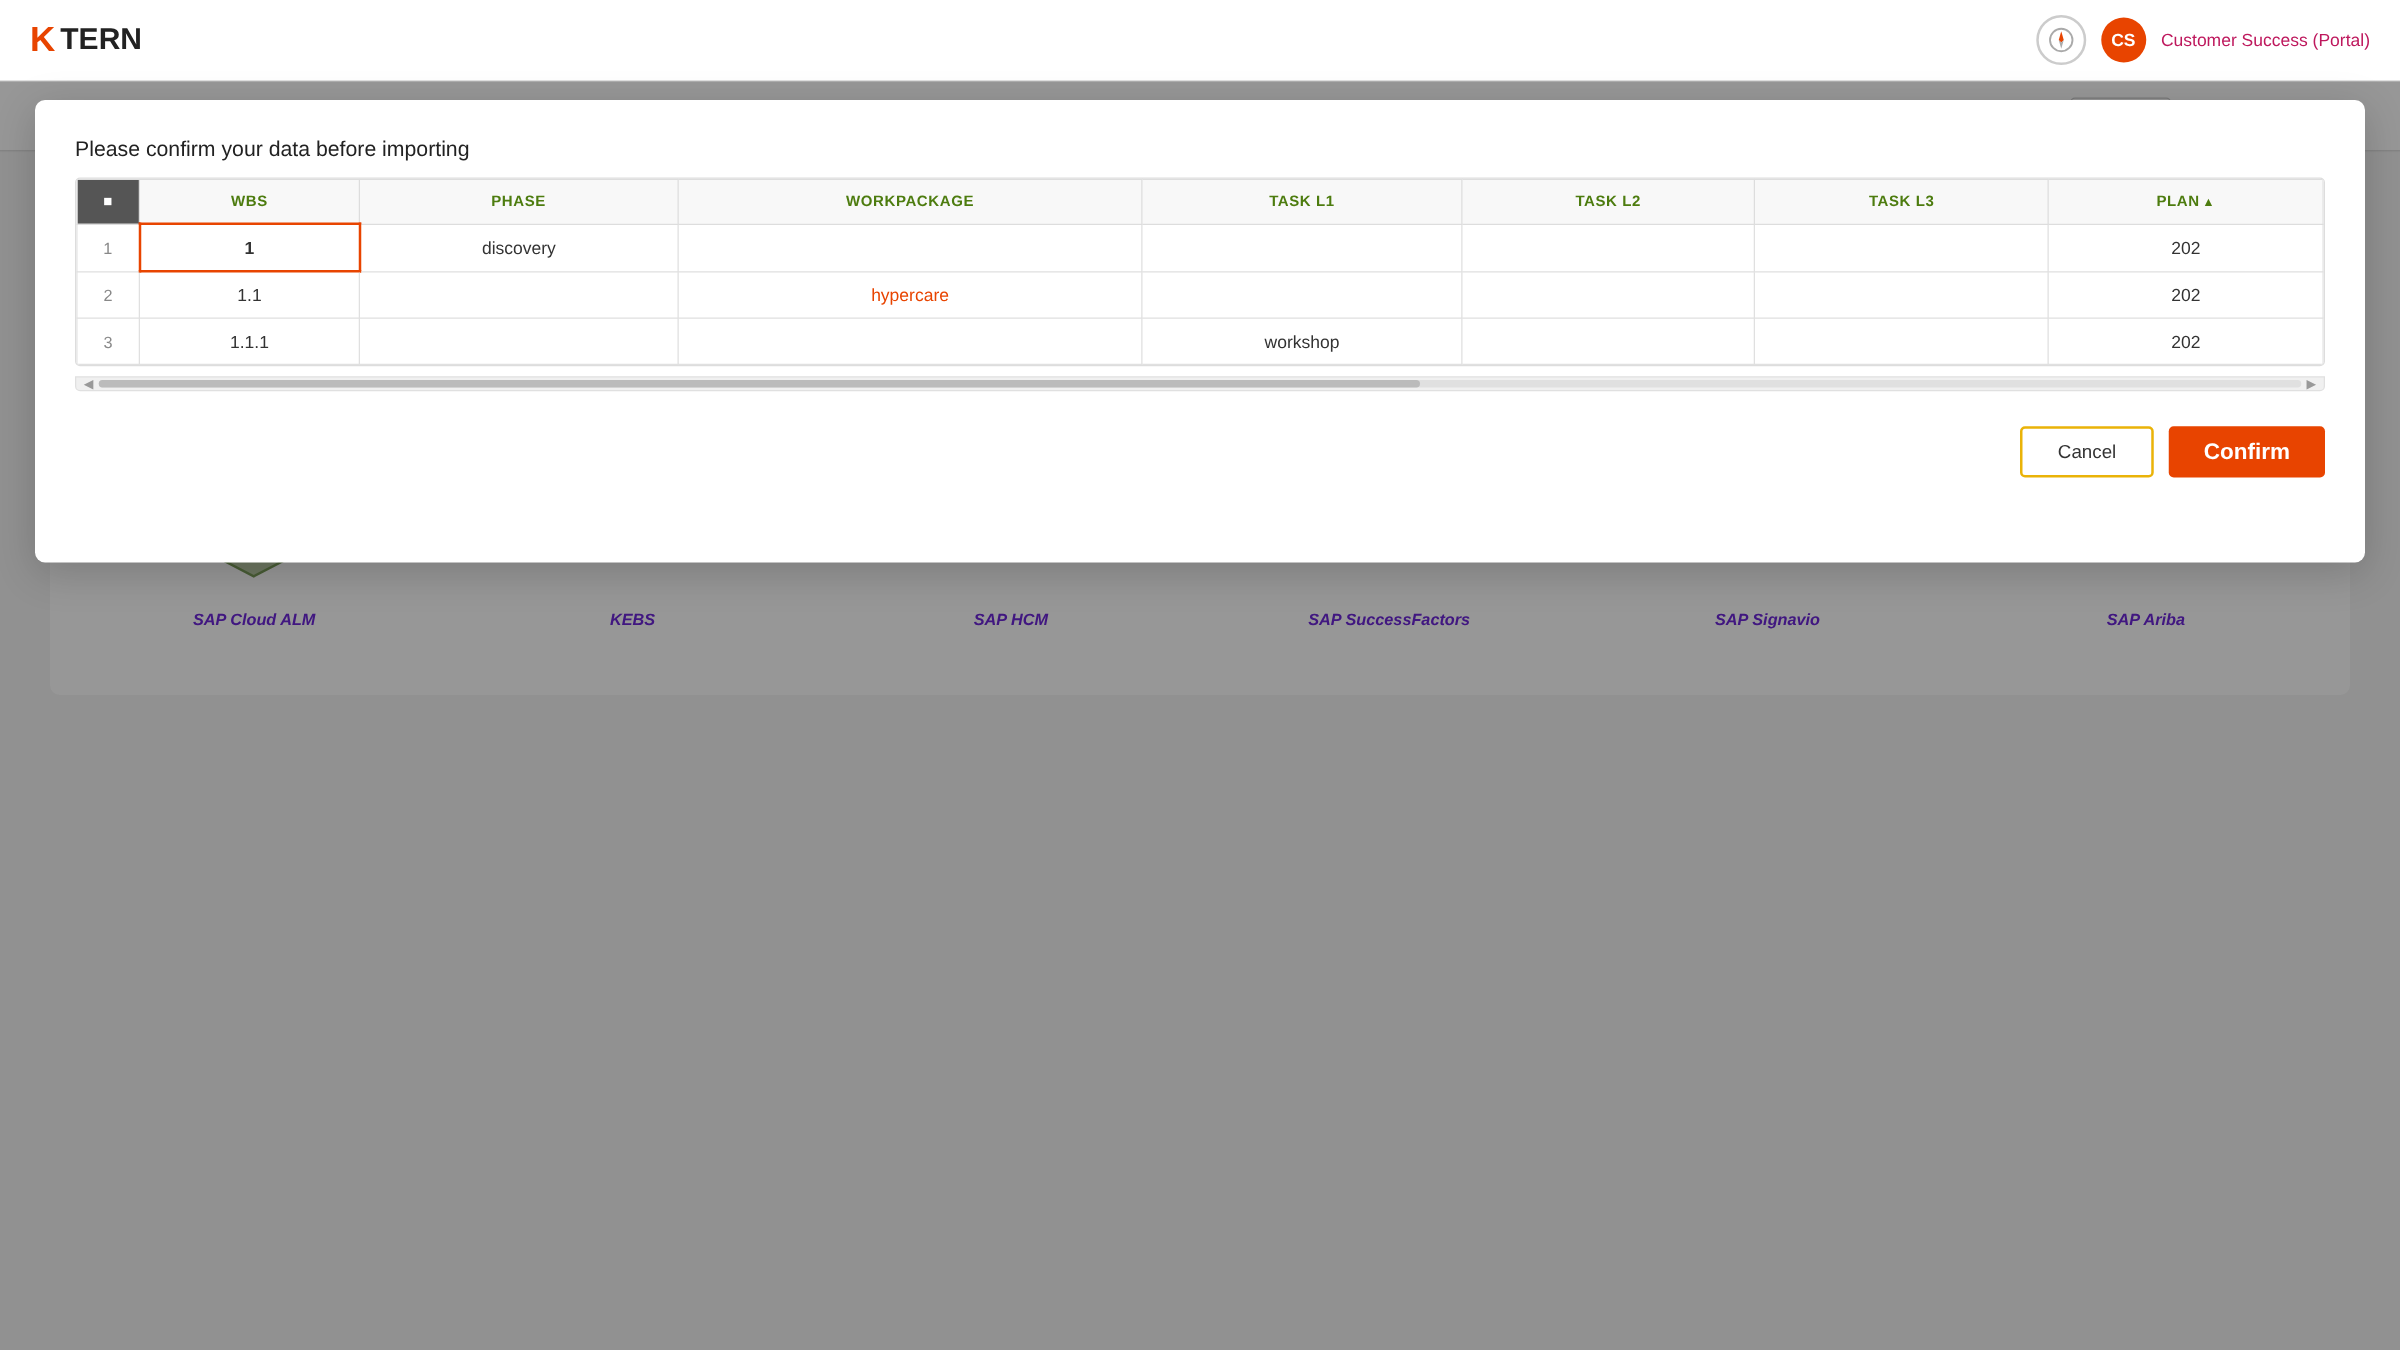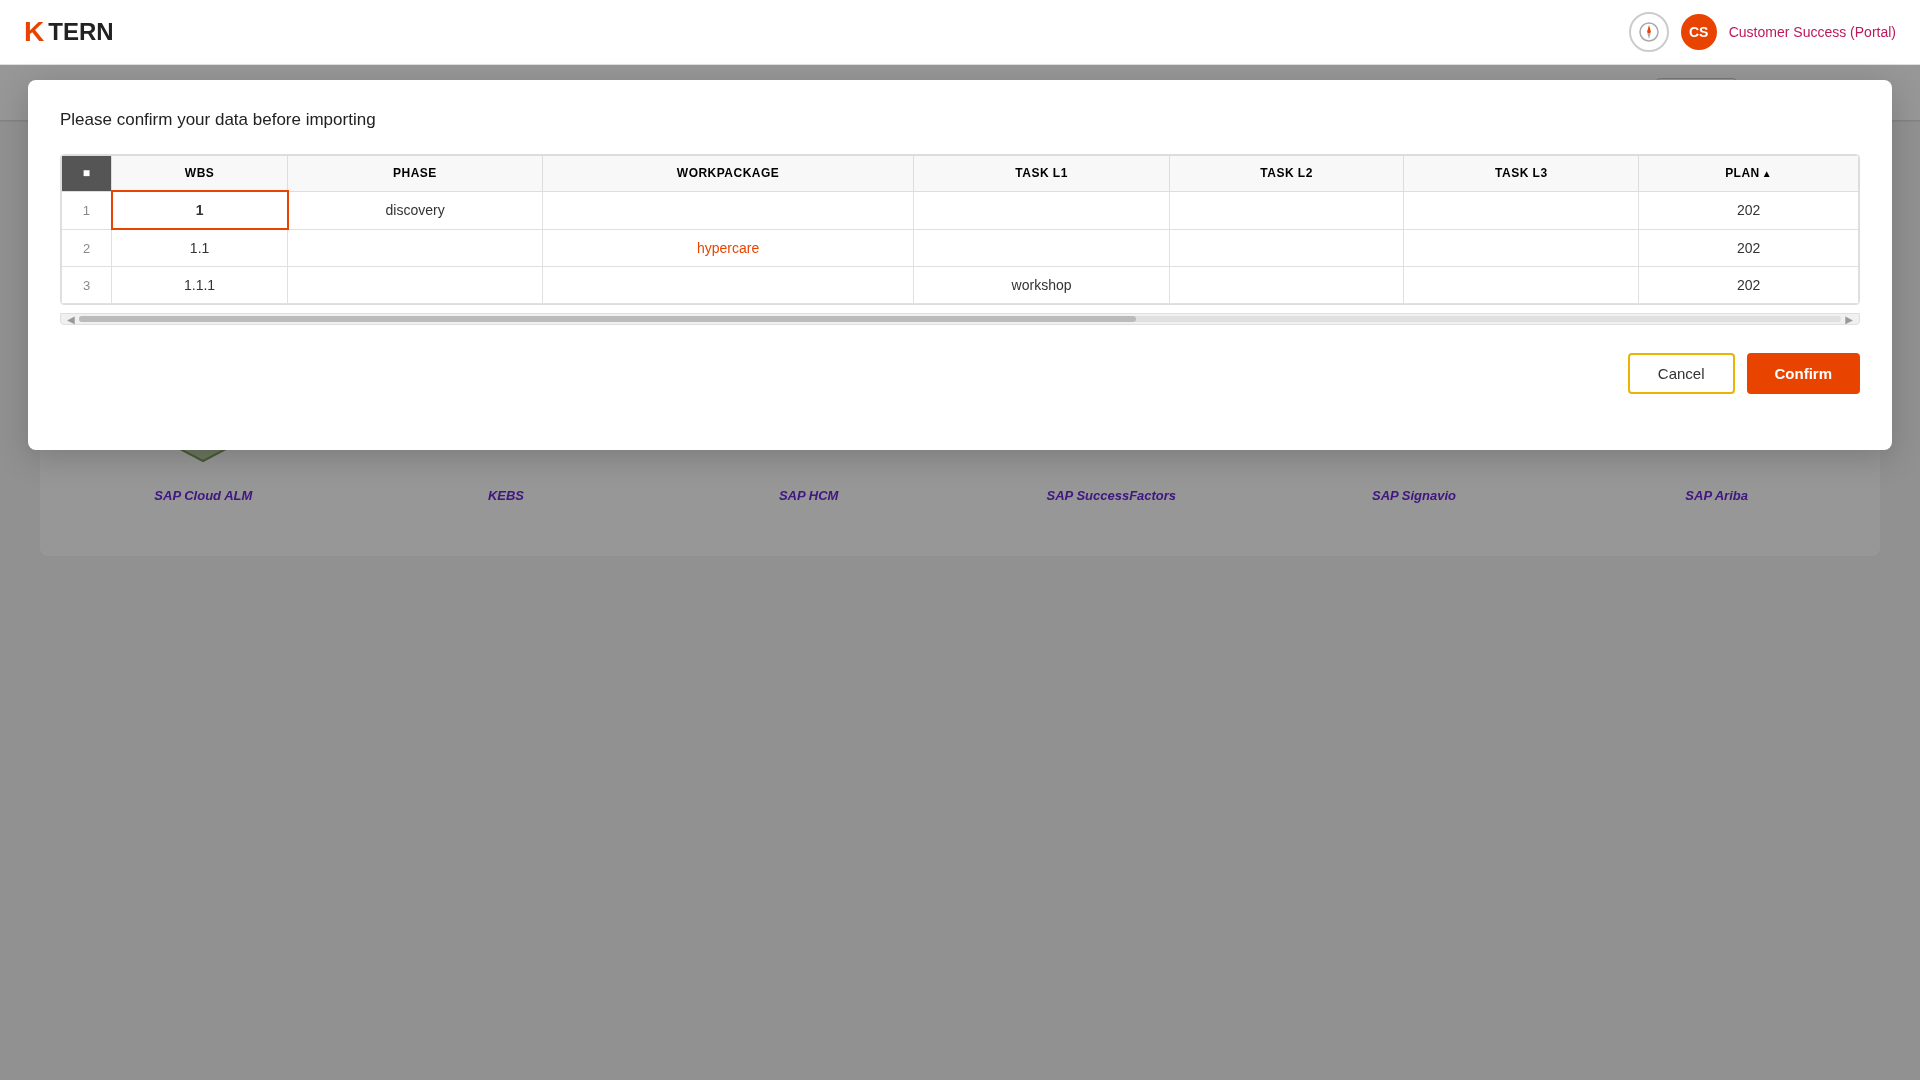--- a/index.html
+++ b/index.html
@@ -158,36 +158,36 @@
       background: white;
       border-radius: 8px;
       z-index: 200;
       padding: 30px 32px 28px;
       box-shadow: 0 8px 32px rgba(0,0,0,0.18);
       min-height: 370px;
     }
     .modal-title {
       font-size: 17px;
       color: #222;
-      margin-bottom: 24px;
+      margin-bottom: 12px;
     }
 
     
     .data-table {
       width: 100%;
       border-collapse: collapse;
       font-size: 14px;
     }
     .data-table th {
       background: #f8f8f8;
       border: 1px solid #ddd;
       padding: 10px 16px;
       text-align: center;
       font-weight: 600;
-      color: #000000;
+      color: #4d7c0f;
       font-size: 12px;
       letter-spacing: 0.04em;
     }
     .data-table th:first-child {
       width: 50px;
     }
     .data-table td {
       border: 1px solid #e0e0e0;
       padding: 10px 16px;
       text-align: center;
@@ -255,21 +255,21 @@
       font-size: 15px;
       cursor: pointer;
       color: #333;
     }
     .confirm-btn {
       background: #e84400;
       color: white;
       border: none;
       padding: 10px 28px;
       border-radius: 4px;
-      font-size: 15px;
+      font-size: 18px;
       cursor: pointer;
       font-weight: 600;
     }
   </style>
 </head>
 <body>
 
 <div class="header">
   <div class="logo">
     <span class="k-letter">K</span>

